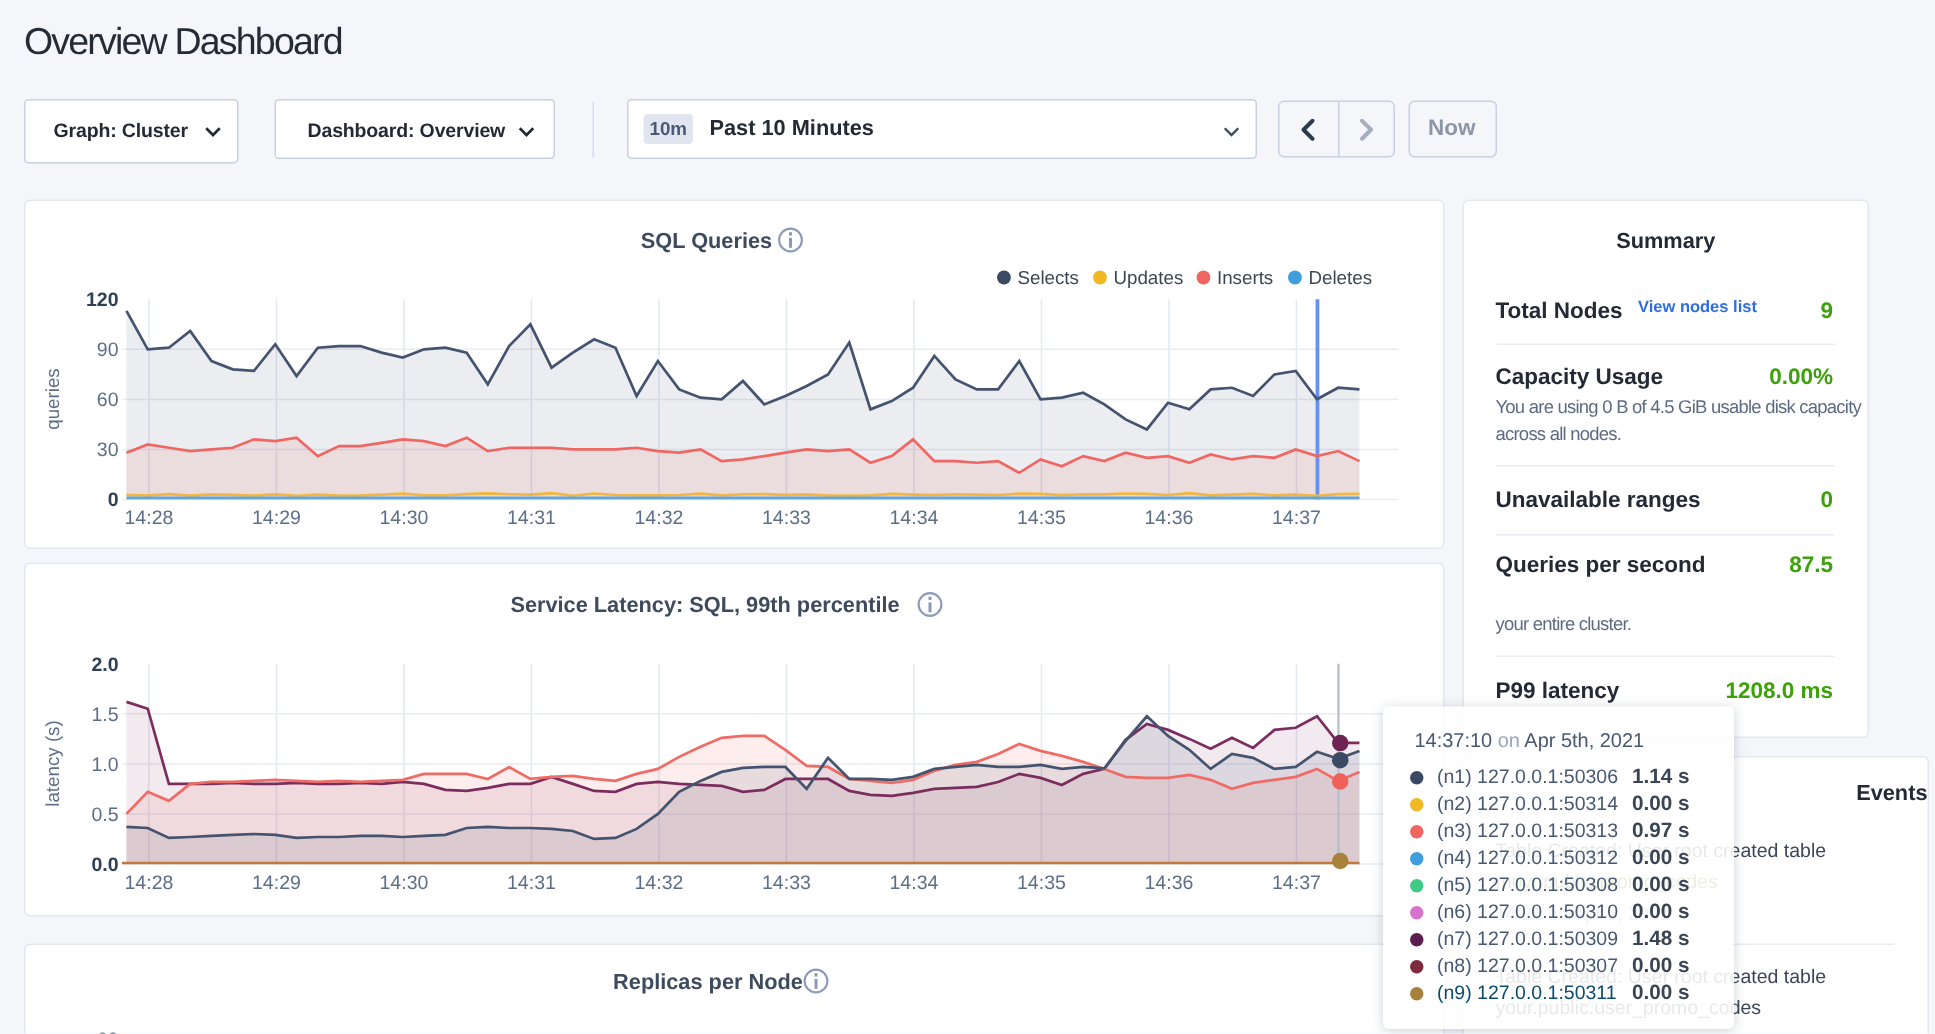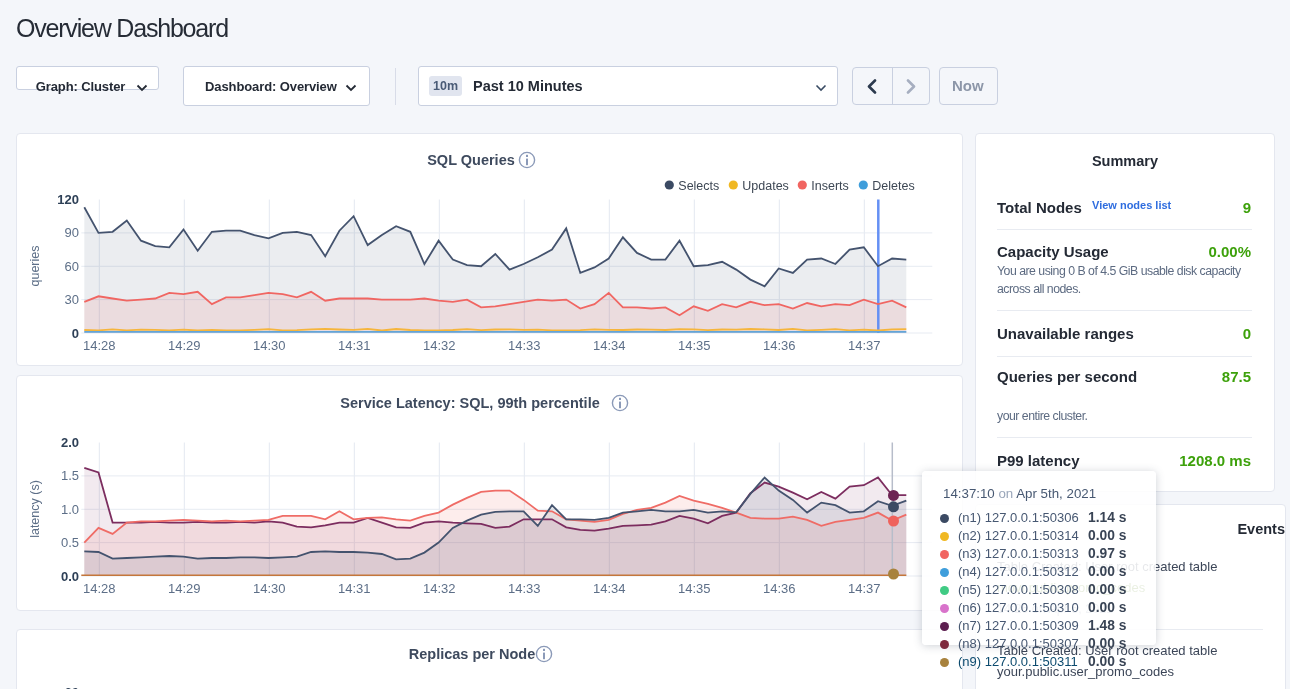--- a/index.html
+++ b/index.html
@@ -9,21 +9,21 @@
 .btn { position:absolute; background:#fff; border:1px solid #c9d0e0; border-radius:3px;
   font-weight:bold; font-size:14px; color:#242a35; }
 .sep { position:absolute; left:21px; right:22px; height:1px; background:#e8ebf1; }
 .slab { position:absolute; left:21px; font-weight:bold; font-size:15px; color:#242a35; white-space:nowrap; }
 .sval { position:absolute; right:23px; font-weight:bold; font-size:15px; color:#3da10b; white-space:nowrap; }
 .sdesc { position:absolute; left:21px; font-size:12.3px; letter-spacing:-0.5px; color:#5d6b82; white-space:nowrap; }
 </style></head>
 <body>
 <div class="abs" style="left:16px;top:14px;font-size:25px;color:#262c36;letter-spacing:-1.2px">Overview Dashboard</div>
 
-<div class="btn" style="left:15.7px;top:66px;width:143px;height:24px;">
+<div class="btn" style="left:15.7px;top:66px;width:143px;height:43px;">
   <span class="abs" style="left:19px;top:12px;font-size:13px;letter-spacing:-0.1px">Graph: Cluster</span>
   <svg class="abs" style="left:119px;top:17px" width="12" height="8">
       <path d="M1.5,1.5L6,6L10.5,1.5" fill="none" stroke="#242a35" stroke-width="1.8"></path>
     </svg>
 </div>
 <div class="btn" style="left:183px;top:66px;width:187px;height:40px;">
   <span class="abs" style="left:21px;top:12px;font-size:13px;letter-spacing:-0.1px">Dashboard: Overview</span>
   <svg class="abs" style="left:161px;top:17px" width="12" height="8">
       <path d="M1.5,1.5L6,6L10.5,1.5" fill="none" stroke="#242a35" stroke-width="1.8"></path>
     </svg>
@@ -155,21 +155,21 @@
 <div class="card" style="left:15.7px;top:629px;width:947.8px;height:120px;">
     <svg width="948" height="120" viewBox="0 0 948 120" style="position:absolute;left:0;top:0;font-family:'Liberation Sans',sans-serif">
 <text x="455" y="29" font-size="14.5" font-weight="bold" fill="#3e4a5e" text-anchor="middle">Replicas per Node</text>
 <circle cx="527" cy="24" r="7.6" fill="none" stroke="#8b9ab8" stroke-width="1.4"></circle>
 <rect x="526" y="18.8" width="2" height="2.2" fill="#8b9ab8"></rect>
       <rect x="526" y="22.6" width="2" height="6.6" fill="#8b9ab8"></rect>
 <text x="62" y="67" font-size="13" font-weight="bold" fill="#2e4057" text-anchor="end">60</text>
 </svg>
   </div>
 
-<div class="card" style="left:975px;top:133px;width:300px;height:359px;">
+<div class="card" style="left:975px;top:133px;width:271px;height:359px;">
   <div class="abs" style="left:0;right:0;top:19px;text-align:center;font-weight:bold;font-size:14.5px;color:#242a35">Summary</div>
   <div class="slab" style="top:65px">Total Nodes</div>
   <div class="abs" style="left:116px;top:65px;font-weight:bold;font-size:11px;color:#2f6ddf">View nodes list</div>
   <div class="sval" style="top:65px">9</div>
   <div class="sep" style="top:95px"></div>
   <div class="slab" style="top:109px">Capacity Usage</div>
   <div class="sval" style="top:109px">0.00%</div>
   <div class="sdesc" style="top:130px">You are using 0 B of 4.5 GiB usable disk capacity</div>
   <div class="sdesc" style="top:148px">across all nodes.</div>
   <div class="sep" style="top:176px"></div>
@@ -187,21 +187,21 @@
 <div class="card" style="left:975px;top:504px;width:311px;height:245px;">
   <div class="abs" style="left:0;right:0;top:16px;text-align:right;font-weight:bold;font-size:14.5px;color:#242a35">Events</div>
   <div class="abs" style="left:21px;top:54px;font-size:13px;color:#3c4658;white-space:nowrap">Table Created: User root created table</div>
   <div class="abs" style="left:21px;top:75px;font-size:13px;color:#4d7c0f;white-space:nowrap">movr.public.promo_codes</div>
   <div class="abs" style="left:21px;top:97px;font-size:12.5px;color:#8b97aa;white-space:nowrap">14:26 on Apr 5, 2021</div>
   <div class="sep" style="top:124px"></div>
   <div class="abs" style="left:21px;top:138px;font-size:13px;color:#3c4658;white-space:nowrap">Table Created: User root created table</div>
   <div class="abs" style="left:21px;top:159px;font-size:13px;color:#3c4658;white-space:nowrap">your.public.user_promo_codes</div>
 </div>
 
-<div class="abs" style="left:922px;top:471px;width:234px;height:174px;background:rgba(255,255,255,0.88);
+<div class="abs" style="left:922px;top:471px;width:234px;height:215px;background:rgba(255,255,255,0.88);
      border-radius:4px;box-shadow:0 1px 8px rgba(60,70,90,0.25);z-index:10">
   <div class="abs" style="left:21px;top:15px;font-size:13.3px;color:#475872;white-space:nowrap">14:37:10 <span style="color:#9aa6ba">on</span> Apr 5th, 2021</div>
 <div style="position:absolute;left:18px;top:43px;width:9px;height:9px;border-radius:50%;background:#3b4a63"></div>
 <div style="position:absolute;left:36px;top:39px;font-size:13px;color:#475872;white-space:nowrap">(n1) 127.0.0.1:50306</div>
 <div style="position:absolute;left:166px;top:39px;font-size:13.8px;font-weight:bold;color:#394455;white-space:nowrap">1.14 s</div>
 <div style="position:absolute;left:18px;top:61px;width:9px;height:9px;border-radius:50%;background:#f0b823"></div>
 <div style="position:absolute;left:36px;top:57px;font-size:13px;color:#475872;white-space:nowrap">(n2) 127.0.0.1:50314</div>
 <div style="position:absolute;left:166px;top:57px;font-size:13.8px;font-weight:bold;color:#394455;white-space:nowrap">0.00 s</div>
 <div style="position:absolute;left:18px;top:79px;width:9px;height:9px;border-radius:50%;background:#f16561"></div>
 <div style="position:absolute;left:36px;top:75px;font-size:13px;color:#475872;white-space:nowrap">(n3) 127.0.0.1:50313</div>

